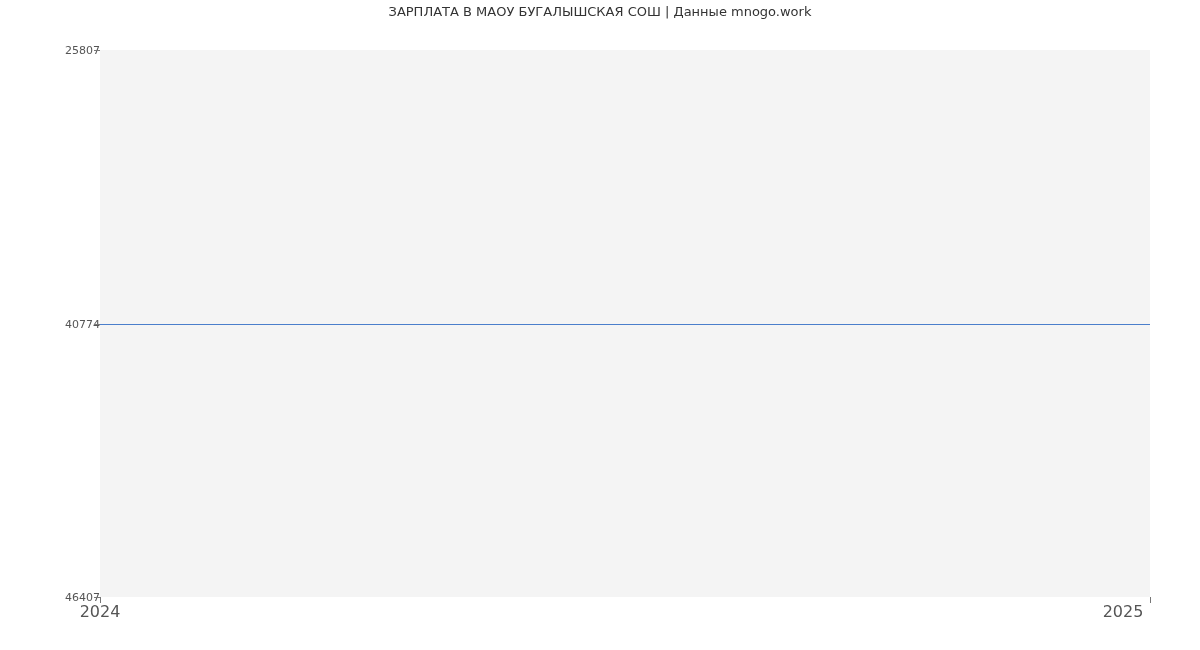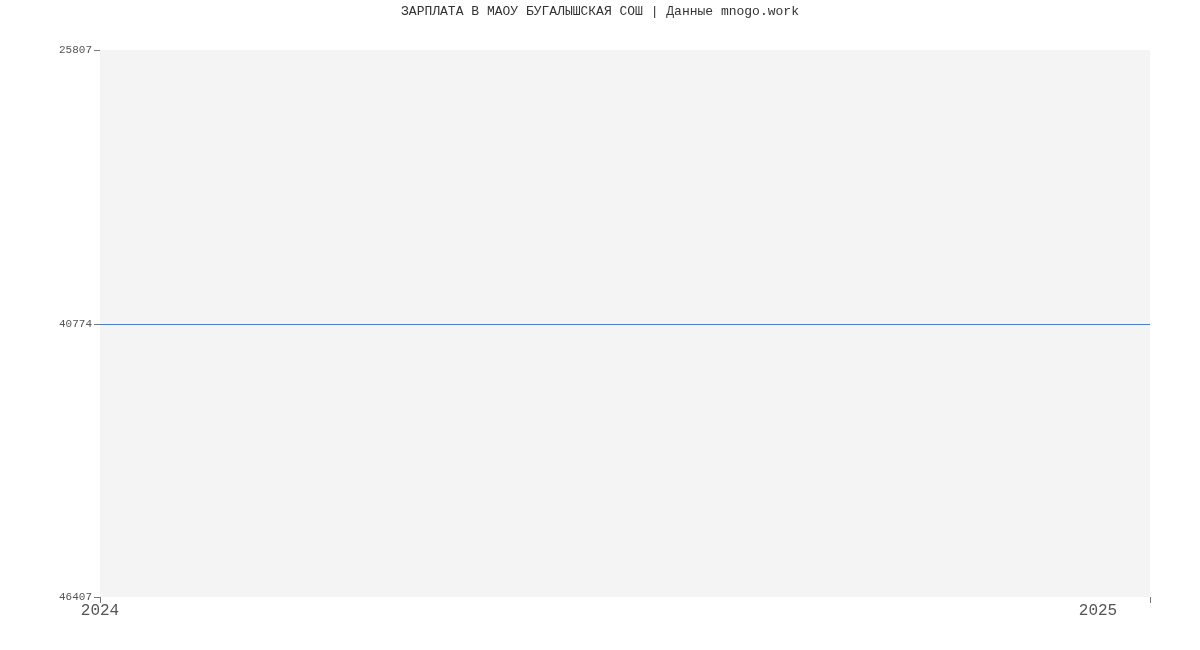--- a/index.html
+++ b/index.html
@@ -9,21 +9,20 @@
     height: 650px;
     background: #ffffff;
     font-family: "DejaVu Sans", "Helvetica Neue", Arial, sans-serif;
     font-size: 12px;
     color: #333333;
   }
   .chart-wrap {
     position: relative;
     width: 1200px;
     height: 650px;
-    font-family: Liberation Mono, monospace;
   }
   .title {
     position: absolute;
     top: 4px;
     left: 0;
     right: 0;
     text-align: center;
     font-size: 13px;
     color: #333333;
   }
@@ -55,21 +54,21 @@
   
   .ytick {
     position: absolute;
     left: -6px;
     height: 0;
     border-top: 1px solid #777;
     width: 6px;
   }
   .ytick-label {
     position: absolute;
-    left: 0;
+    left: 8px;
     width: 92px;
     text-align: right;
     font-size: 11px;
     color: #555;
     transform: translateY(-50%);
     white-space: nowrap;
   }
   .data-line {
     position: absolute;
     left: 0;
@@ -83,21 +82,21 @@
 
 <div class="chart-wrap">
 
   <div class="title">ЗАРПЛАТА В МАОУ БУГАЛЫШСКАЯ СОШ | Данные mnogo.work</div>
 
   <div class="ytick-label" style="top:597px">46407</div>
   <div class="ytick-label" style="top:323.5px">40774</div>
   <div class="ytick-label" style="top:50px">25807</div>
 
   <div class="xtick-label" style="left:100px">2024</div>
-  <div class="xtick-label" style="left:1098px">2025</div>
+  <div class="xtick-label" style="left:1123px">2025</div>
 
   <div class="plot-area">
 
     <div class="ytick" style="top:547px"></div>
     <div class="ytick" style="top:273.5px"></div>
     <div class="ytick" style="top:0px"></div>
 
     <div class="xtick" style="left:0px"></div>
     <div class="xtick" style="left:1050px"></div>
 

